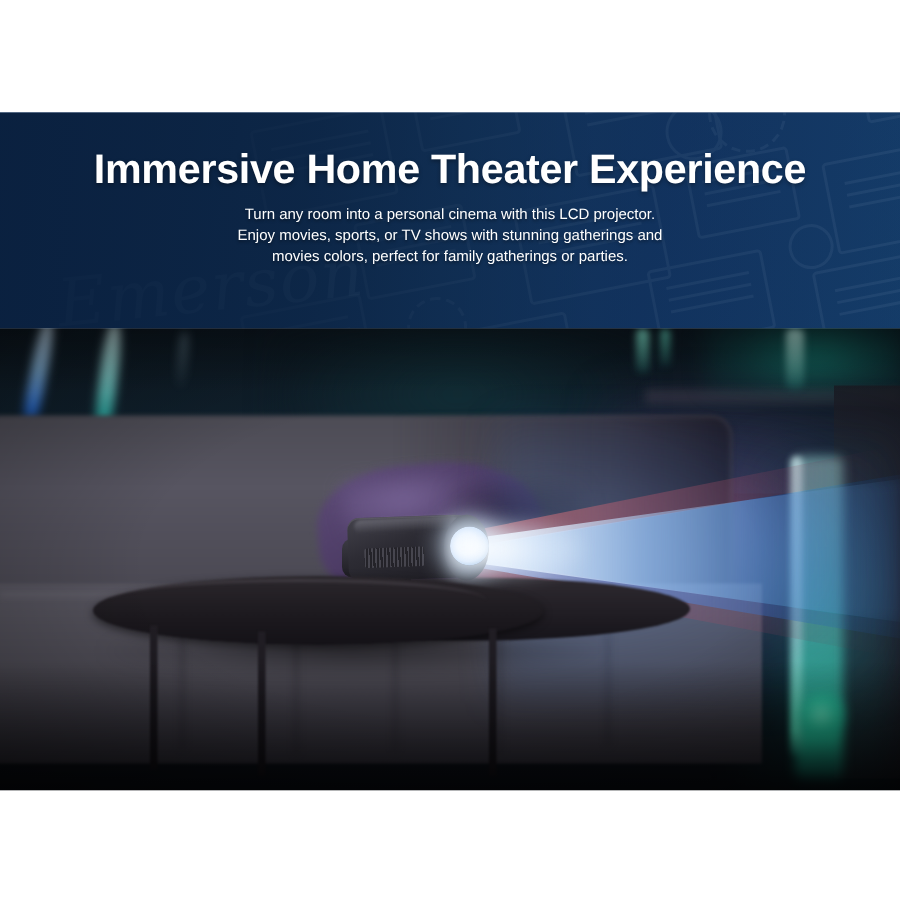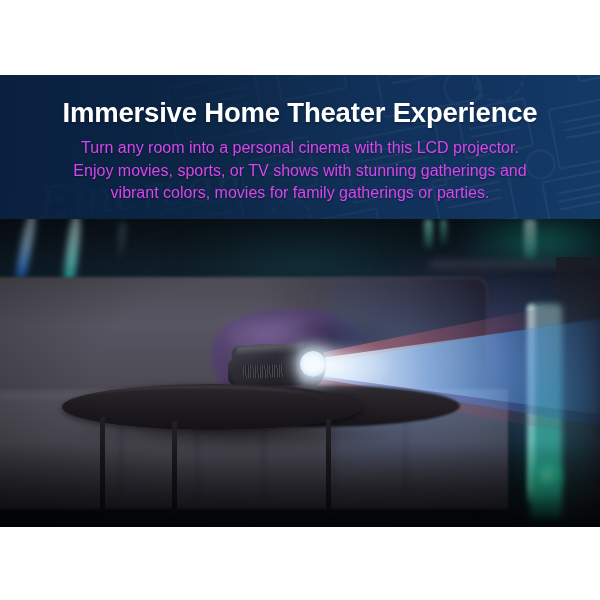--- a/index.html
+++ b/index.html
@@ -125,22 +125,22 @@
     font-size: 27.5px;
     font-weight: bold;
     letter-spacing: -0.2px;
     line-height: 1.05;
     text-align: center;
     margin: 0;
     text-shadow: 0 1px 3px rgba(0,0,0,0.35);
   }
   .banner-body {
     margin-top: 9px;
-    color: #d946ef;
-    font-size: 16px;
+    color: #ffffff;
+    font-size: 10px;
     line-height: 1.42;
     text-align: center;
     text-shadow: 0 1px 2px rgba(0,0,0,0.40);
   }
   .banner-body .ln { display: block; }
 
   
   .photo {
     position: absolute;
     left: 0;
@@ -580,21 +580,21 @@
 
     <div class="banner-script">Emerson</div>
 
     <div class="banner-veil"></div>
 
     <div class="banner-content">
       <h1 class="banner-title">Immersive Home Theater Experience</h1>
       <div class="banner-body">
         <span class="ln">Turn any room into a personal cinema with this LCD projector.</span>
         <span class="ln">Enjoy movies, sports, or TV shows with stunning gatherings and</span>
-        <span class="ln">vibrant colors, movies for family gatherings or parties.</span>
+        <span class="ln">movies colors, perfect for family gatherings or parties.</span>
       </div>
     </div>
   </div>
 
   <div class="photo">
 
     <div class="wall"></div>
     <div class="wall-dark"></div>
     <div class="right-shelf"></div>
     <div class="haze-purple"></div>

